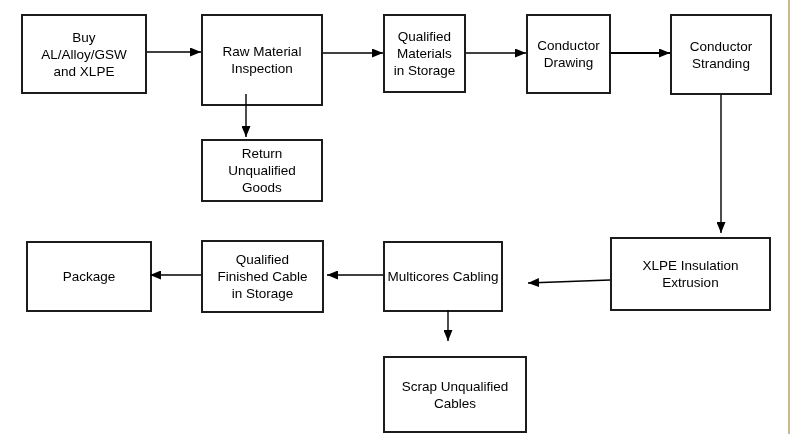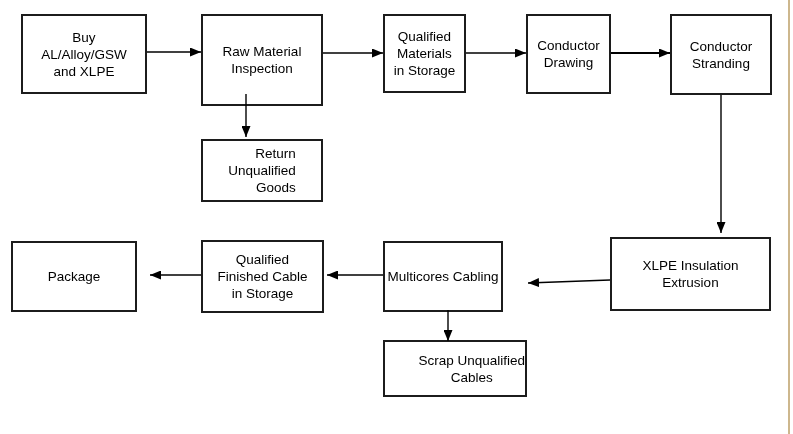--- a/index.html
+++ b/index.html
@@ -87,46 +87,46 @@
   <div class="node" style="left:526px; top:14px; width:85px; height:80px;">
     <span class="label">Conductor
 Drawing</span>
   </div>
 
   <div class="node" style="left:670px; top:14px; width:102px; height:81px;">
     <span class="label">Conductor
 Stranding</span>
   </div>
 
-  <div class="node" style="left:201px; top:139px; width:122px; height:63px;text-align:right;">
+  <div class="node" style="left:201px; top:139px; width:122px; height:63px;">
     <span class="label">Return
 Unqualified
 Goods</span>
   </div>
 
   <div class="node" style="left:610px; top:237px; width:161px; height:74px;">
     <span class="label">XLPE Insulation
 Extrusion</span>
   </div>
 
   <div class="node" style="left:383px; top:241px; width:120px; height:71px;">
     <span class="label">Multicores Cabling</span>
   </div>
 
   <div class="node" style="left:201px; top:240px; width:123px; height:73px;">
     <span class="label">Qualified
 Finished Cable
 in Storage</span>
   </div>
 
-  <div class="node" style="left:11px; top:241px; width:126px; height:71px;">
+  <div class="node" style="left:26px; top:241px; width:126px; height:71px;">
     <span class="label">Package</span>
   </div>
 
-  <div class="node" style="left:383px; top:340px; width:144px; height:57px;justify-content:flex-end;">
+  <div class="node" style="left:383px; top:356px; width:144px; height:77px;">
     <span class="label">Scrap Unqualified
 Cables</span>
   </div>
 
   <svg class="edges" viewBox="0 0 793 434">
     <defs>
       <marker id="arrow" markerWidth="11" markerHeight="9" refX="11" refY="4.5" orient="auto" markerUnits="userSpaceOnUse">
         <path d="M0,0 L11,4.5 L0,9 Z" fill="#000000"></path>
       </marker>
     </defs>

